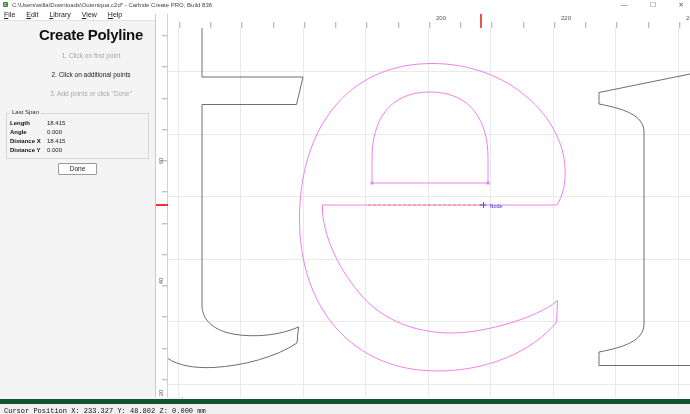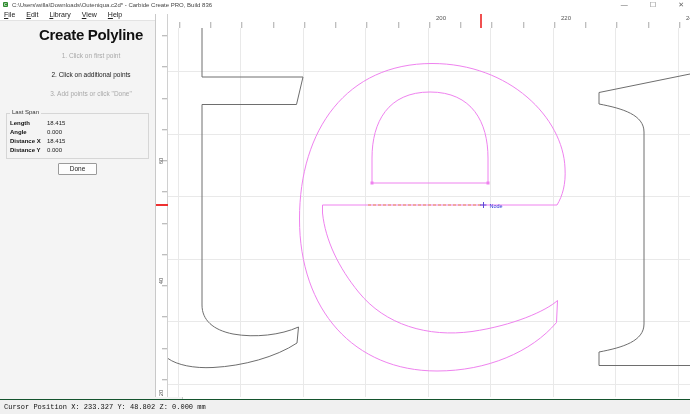--- a/index.html
+++ b/index.html
@@ -52,21 +52,21 @@
 
   
   .canvas { position:absolute; left:168px; top:28px; width:522px; height:369px; background:#fff;
       background-image:
         repeating-linear-gradient(to right, #e9e9e9 0 1px, transparent 1px 62.5px),
         repeating-linear-gradient(to bottom, #e9e9e9 0 1px, transparent 1px 62.5px);
       background-position:10px 0, 0 43px; }
   .canvas svg { position:absolute; left:0; top:0; }
 
   
-  .statusbar { position:absolute; left:0; top:399px; width:690px; height:15px; background:#f0f0f0; border-top:1px solid #14532d; }
+  .statusbar { position:absolute; left:0; top:399px; width:690px; height:15px; background:#f0f0f0; border-top:5px solid #14532d; }
   .status-text { position:absolute; left:4px; top:3px; font-family:"Liberation Mono", monospace; font-size:7px; color:#111; white-space:nowrap; }
 </style>
 </head>
 <body>
 
 <div class="titlebar">
   <div class="app-icon">C</div>
   <div class="title-text">C:\Users\willa\Downloads\Outeniqua.c2d* - Carbide Create PRO, Build 836</div>
   <div class="win-controls">
     <span class="win-btn">—</span>

